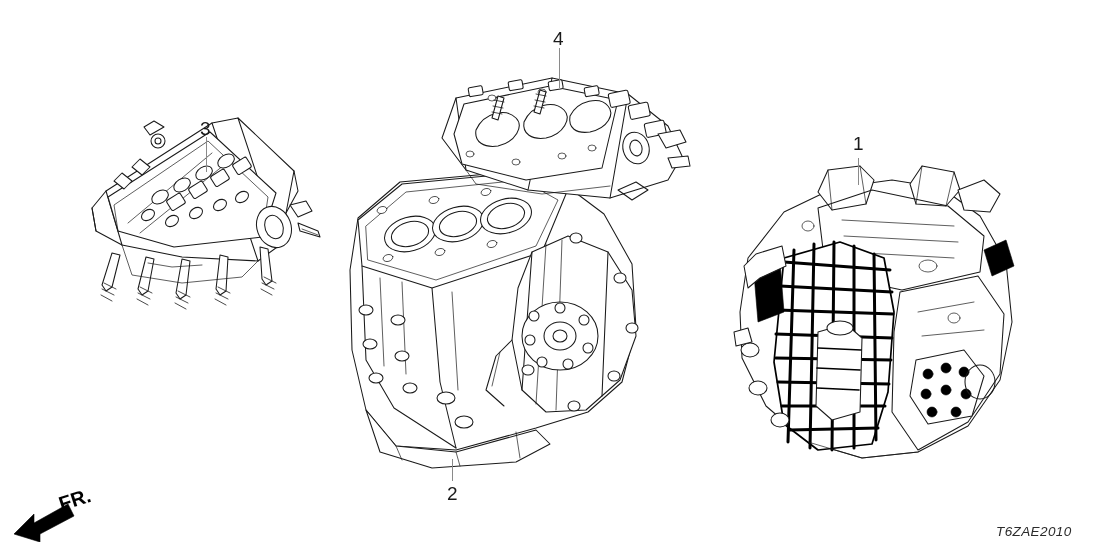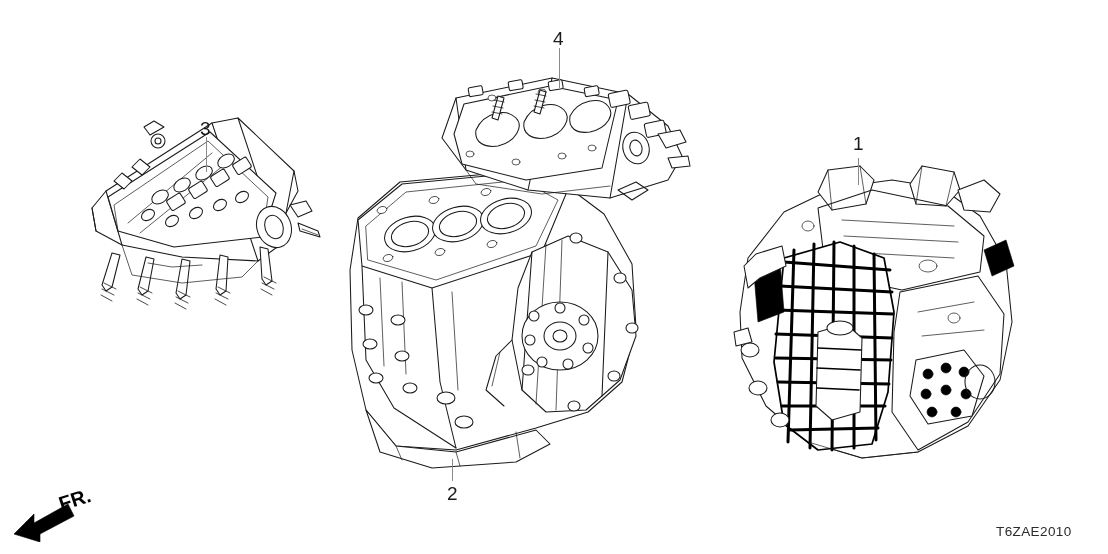--- a/index.html
+++ b/index.html
@@ -3,21 +3,21 @@
 <meta charset="utf-8">
 <style>
   html,body{margin:0;padding:0;background:#fff;}
   body{width:1108px;height:554px;position:relative;overflow:hidden;
        font-family:"Liberation Sans", sans-serif;}
   #stage{position:absolute;left:0;top:0;width:1108px;height:554px;background:#ffffff;}
   .callout{position:absolute;font-size:19px;color:#1a1a1a;font-family:"Liberation Sans",sans-serif;
            line-height:1;user-select:none;}
   .leader{position:absolute;background:#8a8a8a;width:1.4px;}
   .diagcode{position:absolute;font-size:13.5px;color:#2b2b2b;letter-spacing:.4px;
-            font-family:"Liberation Sans",sans-serif;}
+            font-family:"Liberation Sans",sans-serif;font-style:italic;}
   .frwrap{position:absolute;left:12px;top:492px;width:100px;height:48px;}
   .frtext{position:absolute;left:44px;top:2px;font-size:20px;font-weight:bold;color:#000;
           transform:rotate(-18deg);transform-origin:left top;font-family:"Liberation Sans",sans-serif;}
   svg{display:block;}
   .ln{fill:none;stroke:#1a1a1a;stroke-width:1.05;stroke-linejoin:round;stroke-linecap:round;}
   .lnT{fill:none;stroke:#1a1a1a;stroke-width:.7;stroke-linejoin:round;stroke-linecap:round;}
   .lnB{fill:none;stroke:#000;stroke-width:1.7;stroke-linejoin:round;stroke-linecap:round;}
   .fillW{fill:#ffffff;stroke:#1a1a1a;stroke-width:1.05;stroke-linejoin:round;}
   .fillK{fill:#000000;stroke:#000000;stroke-width:.6;}
 </style>

